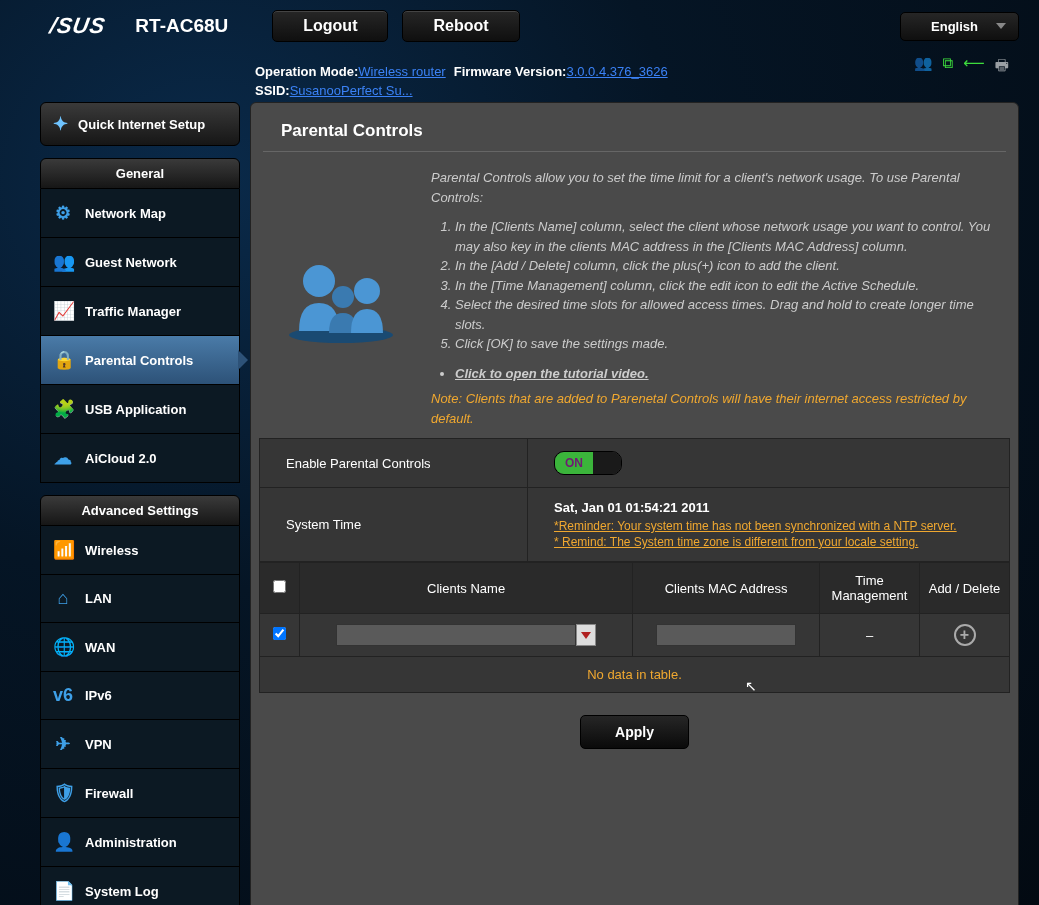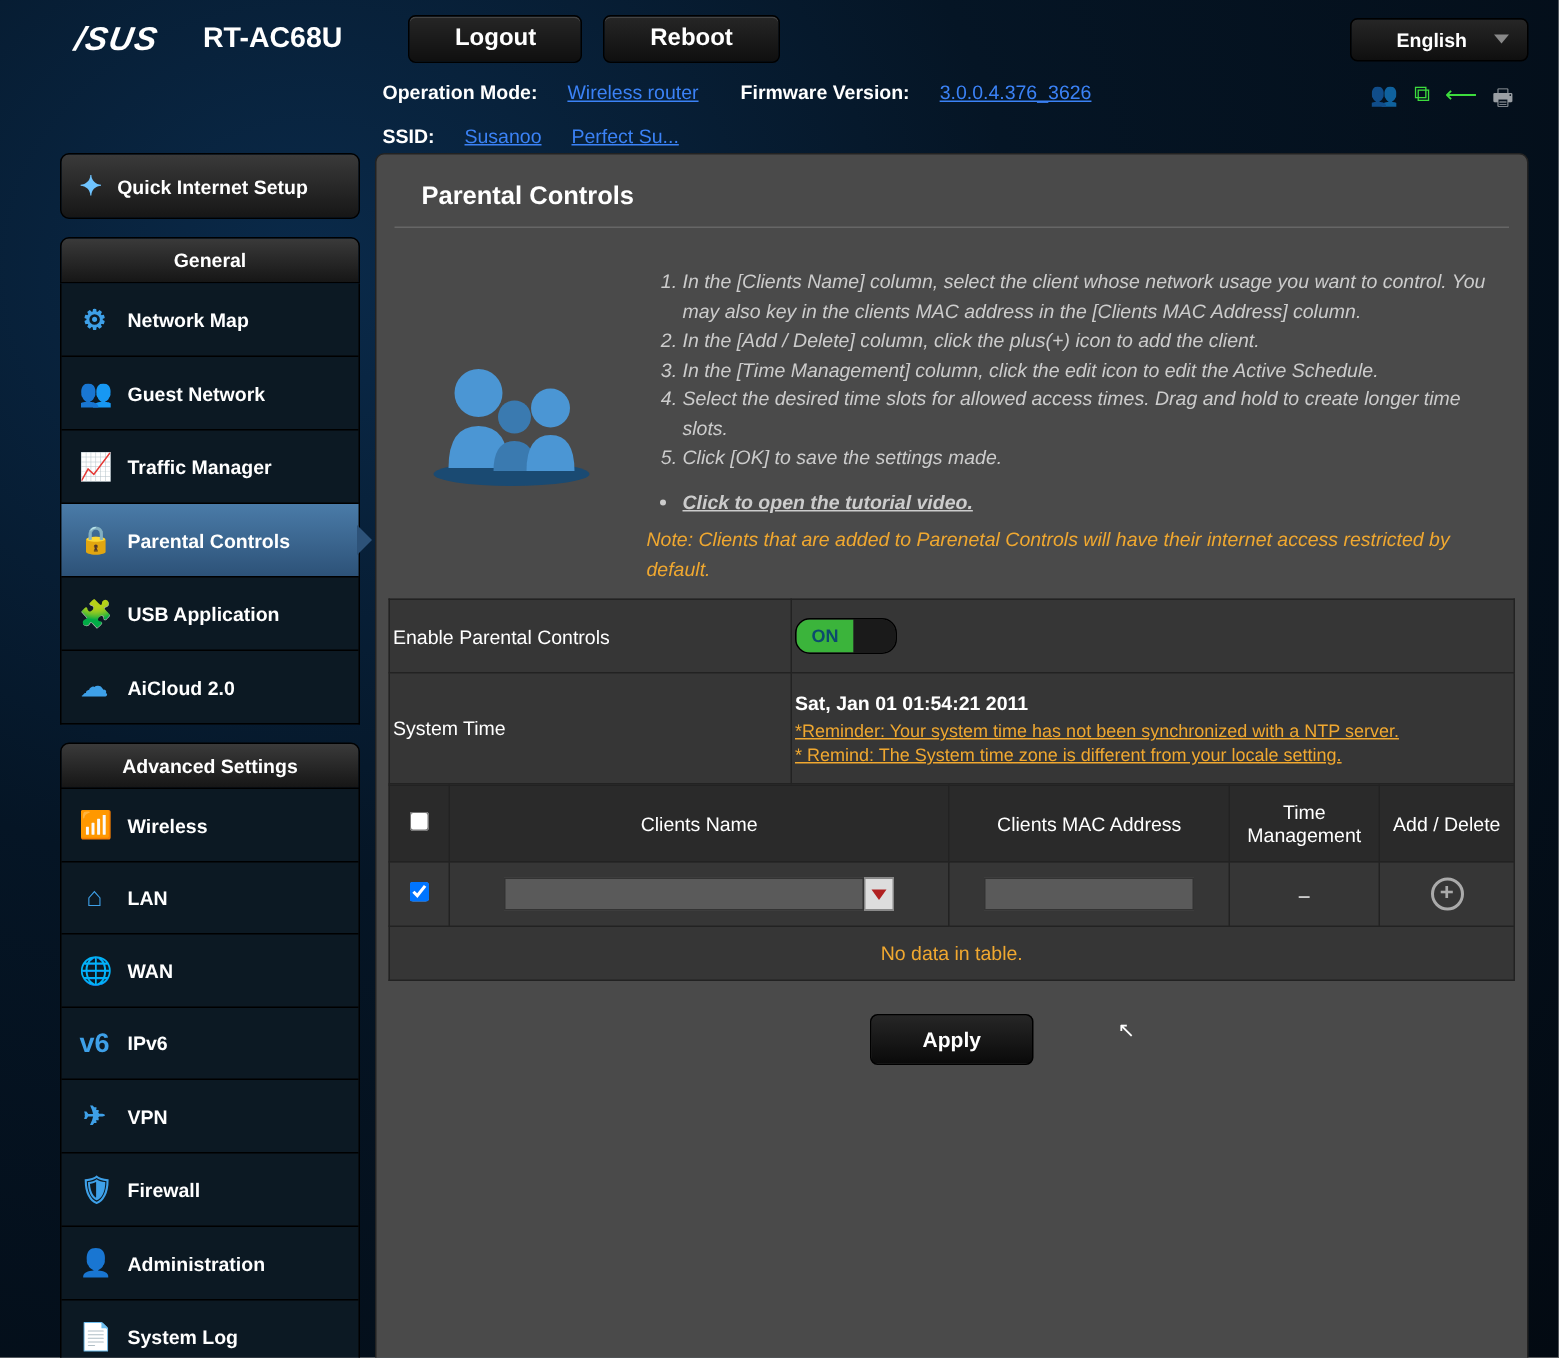--- a/index.html
+++ b/index.html
@@ -49,22 +49,22 @@
   display: flex;
   align-items: center;
   gap: 18px;
 }
 .lang .tri { width:0;height:0;border-left:5px solid transparent;border-right:5px solid transparent;border-top:6px solid #888;}
 .infoline {
   padding: 4px 0 4px 255px;
   color:#fff;
   font-size:13px;
   display:flex;
-  gap:20px;
-  align-items:flex-start;
+  gap:0;
+  align-items:flex-end;
 }
 .infoline .lbl{font-weight:bold;}
 .infoline a{color:#3b82f6;text-decoration:underline;}
 .status-icons{margin-left:auto;display:flex;gap:10px;padding-right:30px;font-size:15px;}
 .status-icons span{opacity:.6}
 .status-icons .on{color:#3ddc3d;opacity:1}
 
 .layout{display:flex;padding:0 20px 0 40px;gap:10px;}
 .sidebar{width:200px;flex-shrink:0;}
 .qis{
@@ -114,24 +114,24 @@
 .page-title{font-size:17px;font-weight:bold;color:#fff;padding:18px 18px 10px;border-bottom:1px solid #666;margin:0 12px;}
 .intro{display:flex;padding:16px 20px 10px;gap:20px;}
 .family-icon{flex-shrink:0;width:140px;display:flex;align-items:center;justify-content:center;}
 .intro-text{color:#ccc;font-style:italic;font-size:13px;line-height:1.5;flex:1;}
 .intro-text ol{margin:10px 0 10px 24px;}
 .intro-text ul{margin:6px 0 6px 24px;font-weight:bold;}
 .intro-text a{color:#ccc;}
 .note{color:#f0a830;font-style:italic;margin-top:6px;}
 
 .settings-table{width:calc(100% - 16px);margin:0 8px;border-collapse:collapse;background:#363636;}
-.settings-table td{border:1px solid #222;padding:12px 2px;color:#fff;font-size:13px;}
+.settings-table td{border:1px solid #222;padding:12px 26px;color:#fff;font-size:13px;}
 .settings-table .label-col{width:268px;background:#363636;}
 .toggle{display:inline-flex;border-radius:10px;overflow:hidden;border:1px solid #000;cursor:pointer;}
-.toggle .on{background:#3bb43b;color:#0c4a6e;font-weight:bold;padding:4px 10px;font-size:12px;}
+.toggle .on{background:#3bb43b;color:#701a75;font-weight:bold;padding:4px 10px;font-size:12px;}
 .toggle .off{background:#1a1a1a;padding:4px 14px;}
 .systime{font-weight:bold;color:#fff;margin-bottom:4px;}
 .reminder{color:#f0a830;font-size:12px;text-decoration:underline;display:block;margin-top:2px;}
 
 .client-head{background:#2a2a2a;border:1px solid #222;color:#fff;font-weight:bold;padding:9px 12px;margin:12px 8px 0;font-size:13px;}
 .client-table{width:calc(100% - 16px);margin:0 8px;border-collapse:collapse;background:#2a2a2a;}
 .client-table th,.client-table td{border:1px solid #222;padding:10px 6px;text-align:center;color:#fff;font-size:13px;}
 .client-table th{font-weight:normal;background:#2a2a2a;}
 .client-table td{background:#363636;}
 .client-table input[type=text]{background:#5a5a5a;border:1px solid #333;color:#fff;padding:4px;width:90%;height:22px;}
@@ -258,20 +258,21 @@
           <ellipse cx="60" cy="82" rx="52" ry="8" fill="#1a4a72"></ellipse>
           <circle cx="38" cy="28" r="16" fill="#4b96d4"></circle>
           <path d="M18 78 Q18 50 38 50 Q58 50 58 78 Z" fill="#4b96d4"></path>
           <circle cx="62" cy="44" r="11" fill="#3a7ab0"></circle>
           <path d="M48 80 Q48 60 62 60 Q76 60 76 80 Z" fill="#3a7ab0"></path>
           <circle cx="86" cy="38" r="13" fill="#4b96d4"></circle>
           <path d="M70 80 Q70 56 86 56 Q102 56 102 80 Z" fill="#4b96d4"></path>
         </svg>
       </div>
       <div class="intro-text">
+        <div>Parental Controls allow you to set the time limit for a client's network usage. To use Parental Controls:</div>
         <ol id="steps">
             <li>In the [Clients Name] column, select the client whose network usage you want to control. You may also key in the clients MAC address in the [Clients MAC Address] column.</li>
             <li>In the [Add / Delete] column, click the plus(+) icon to add the client.</li>
             <li>In the [Time Management] column, click the edit icon to edit the Active Schedule.</li>
             <li>Select the desired time slots for allowed access times. Drag and hold to create longer time slots.</li>
             <li>Click [OK] to save the settings made.</li>
           </ol>
         <ul>
             <li><a href="#">Click to open the tutorial video.</a></li>
           </ul>

